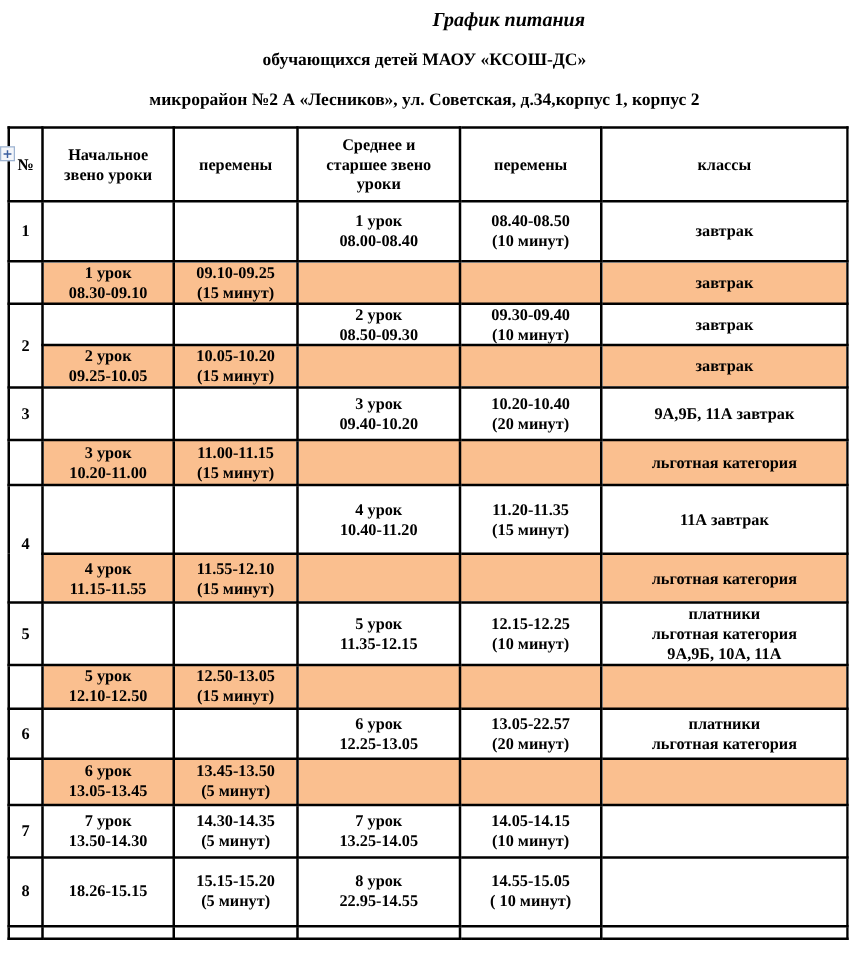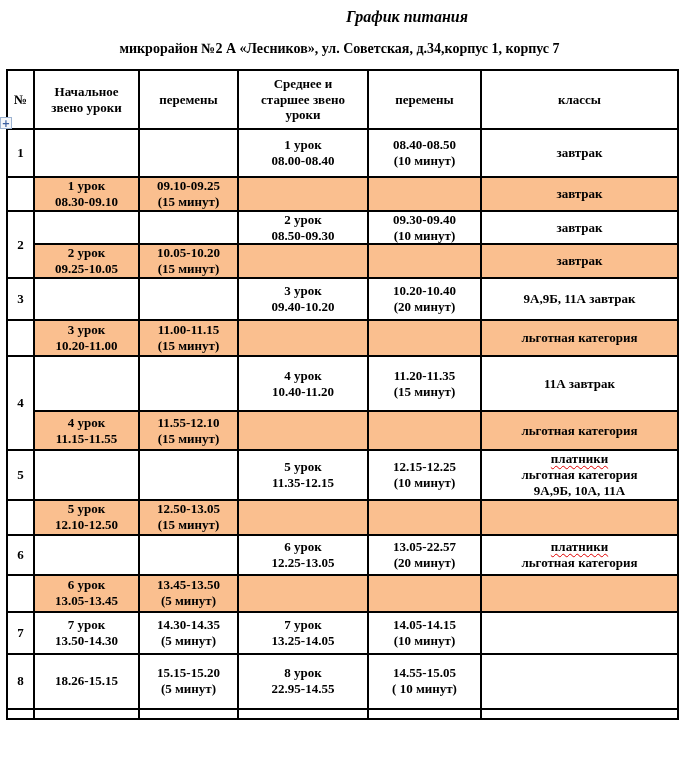--- a/index.html
+++ b/index.html
@@ -10,21 +10,21 @@
   .headings { padding-top:9px; text-align:center; font-weight:bold; }
   .h-line { height:16px; line-height:16px; font-size:14px; margin:0; }
   .h-line + .h-line { margin-top:16px; }
   .doc-title { font-style:italic; font-size:16px; padding-left:88px;margin-left:47px; }
   .sq-green {
     text-decoration-style:wavy;
     text-decoration-color:#008000; text-decoration-thickness:1px; text-underline-offset:3px;
   }
   .sq-red {
     display:block;
-    text-decoration:underline; text-decoration-style:wavy;
+    text-decoration-style:wavy;
     text-decoration-color:#e00000; text-decoration-thickness:1px; text-underline-offset:2px;
   }
   .move-handle {
     position:absolute; left:0; top:117px; width:12px; height:12px;
     border:1px solid #9db3d1; background:#f4f6fa; color:#3b5fa0;
     font-size:10px; line-height:11px; text-align:center; font-weight:bold;
     font-family:"DejaVu Sans", sans-serif; cursor:move; box-sizing:border-box;
   }
   table.schedule {
     border-collapse:collapse; table-layout:fixed;
@@ -36,21 +36,22 @@
     text-align:center; vertical-align:middle; white-space:pre-line;
   }
   td.hl { background:#FABF8F; }
   tr.partial td { border-bottom:2px solid #000; }
 </style>
 </head>
 <body>
 
 <div class="headings">
   <p class="h-line doc-title">График питания</p>
-  <p class="h-line"><span>микрорайон №</span><span class="sq-green">2 А</span> <span>«Лесников», ул. Советская, д.34,корпус 1, корпус 7</span></p>
+  <p class="h-line">обучающихся детей МАОУ «КСОШ-ДС»</p>
+  <p class="h-line"><span>микрорайон №</span><span class="sq-green">2 А</span> <span>«Лесников», ул. Советская, д.34,корпус 1, корпус 2</span></p>
 </div>
 
 <div class="move-handle">+</div>
 
 <table class="schedule">
   <colgroup>
     <col style="width:27px">
       <col style="width:105px">
       <col style="width:99px">
     <col style="width:130px">

